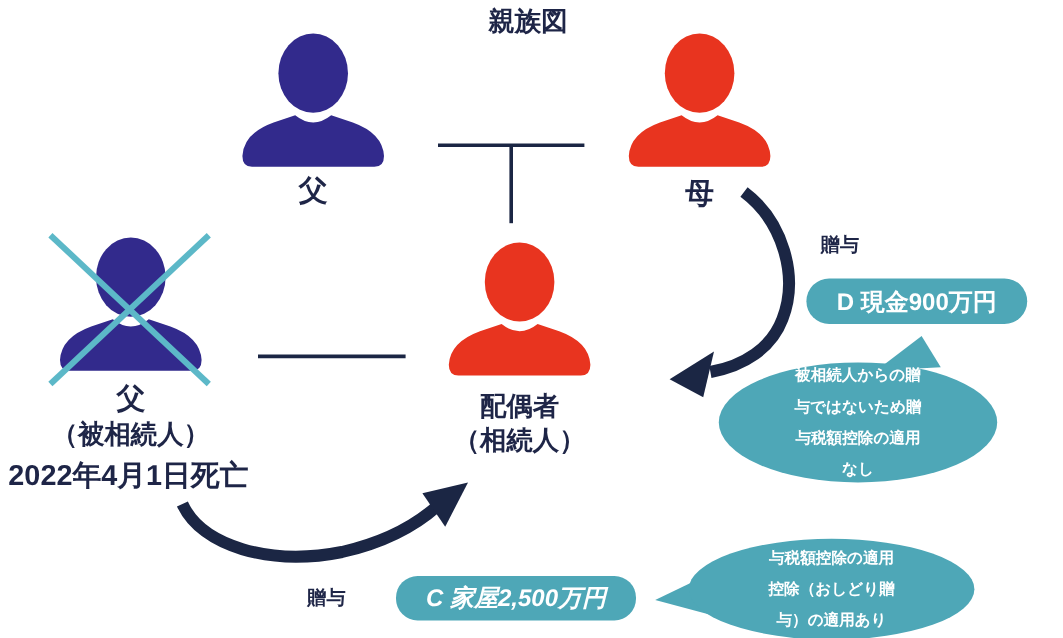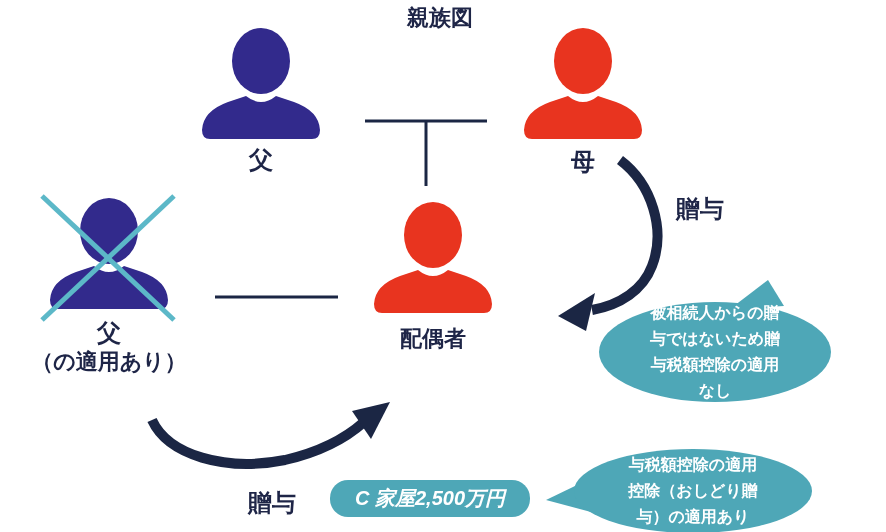--- a/index.html
+++ b/index.html
@@ -5,29 +5,29 @@
   html,body{margin:0;padding:0;background:#ffffff;}
   #canvas{
     position:relative;width:886px;height:532px;background:#ffffff;overflow:hidden;
     font-family:"Liberation Sans", sans-serif;font-weight:700;color:var(--navy,#1e2547);border-radius:29px;
   }
   svg.overlay{position:absolute;left:0;top:0;z-index:1;}
   .txt{position:absolute;z-index:2;text-align:center;line-height:1.2;}
   .title{font-size:22px;}
   .name{font-size:24px;}
   .name-sm{font-size:22px;}
-  .gift-label{font-size:24px;}
+  .gift-label{font-size:16px;}
   .pill{
     position:absolute;z-index:2;background:var(--teal,#4ea7b7);color:#ffffff;
     display:flex;align-items:center;justify-content:center;font-size:20px;
   }
   .bubble{
     position:absolute;z-index:2;background:var(--teal,#4ea7b7);color:#ffffff;
     border-radius:50%;display:flex;align-items:center;justify-content:center;
-    text-align:center;font-size:16px;line-height:26px;white-space:pre-line;
+    text-align:center;font-size:13px;line-height:26px;white-space:pre-line;
   }
   .fill-blue{fill:var(--blue,#322a8c);}
   .fill-red{fill:var(--red,#e8341f);}
   .stroke-navy{stroke:var(--arrow,#1b2644);}
   .fill-navy{fill:var(--arrow,#1b2644);}
   .stroke-cross{stroke:var(--cross,#5cb8c8);}
   .fill-teal{fill:var(--teal,#4ea7b7);}
 </style>
 </head>
 <body>
@@ -69,27 +69,30 @@
     <polygon points="768,280 730,309 784,306" class="fill-teal"></polygon>
     <polygon points="546,500 604,472 606,516" class="fill-teal"></polygon>
   </svg>
 
   <div class="txt title" style="left:340px;top:5px;width:200px;">親族図</div>
 
   <div class="txt name" style="left:211px;top:146px;width:100px;">父</div>
   <div class="txt name" style="left:533px;top:148px;width:100px;">母</div>
 
   <div class="txt name-sm" style="left:353px;top:326px;width:160px;text-align:center;">配偶者</div>
+  <div class="txt name-sm" style="left:353px;top:354px;width:160px;">（相続人）</div>
 
   <div class="txt name" style="left:59px;top:319px;width:100px;">父</div>
-  <div class="txt name-sm" style="left:29px;top:349px;width:160px;">（の適用あり）</div>
+  <div class="txt name-sm" style="left:29px;top:349px;width:160px;">（被相続人）</div>
+  <div class="txt name" style="left:0px;top:383px;width:214px;">2022年4月1日死亡</div>
 
   <div class="txt gift-label" style="left:668px;top:195px;width:64px;">贈与</div>
   <div class="txt gift-label" style="left:240px;top:489px;width:64px;">贈与</div>
 
+  <div class="pill" style="left:672px;top:232px;width:184px;height:38px;border-radius:19px;">D 現金900万円</div>
   <div class="pill" style="left:330px;top:480px;width:200px;height:37px;border-radius:18px;font-style:italic;">C 家屋2,500万円</div>
 
   <div class="bubble" style="left:599px;top:302px;width:232px;height:100px;">被相続人からの贈
 与ではないため贈
 与税額控除の適用
 なし</div>
   <div class="bubble" style="left:574px;top:449px;width:238px;height:84px;">与税額控除の適用
 控除（おしどり贈
 与）の適用あり</div>
 

